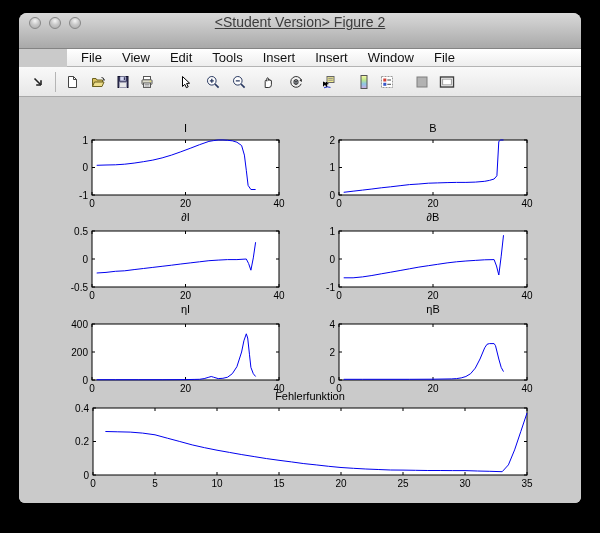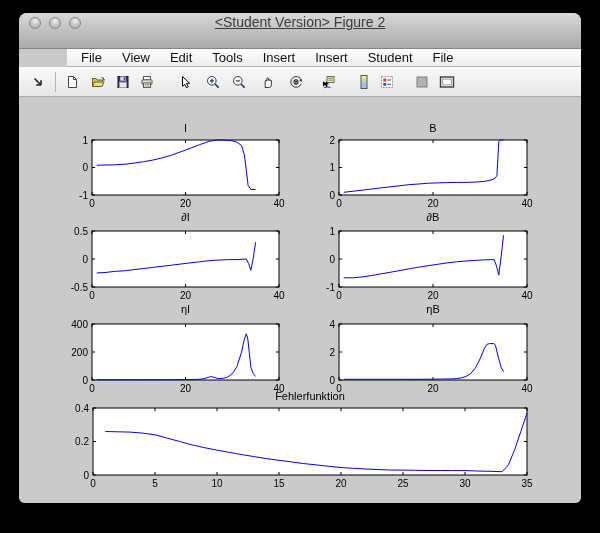--- a/index.html
+++ b/index.html
@@ -43,21 +43,21 @@
     <span class="traffic" id="btn-zoom"></span>
     <span>&lt;Student Version&gt; Figure 2</span>
   </div>
   <div id="menubar">
       <div class="menu-item">File</div>
       <div class="menu-item">View</div>
       <div class="menu-item">Edit</div>
       <div class="menu-item">Tools</div>
       <div class="menu-item">Insert</div>
       <div class="menu-item">Insert</div>
-      <div class="menu-item">Student</div>
+      <div class="menu-item">Window</div>
       <div class="menu-item">File</div>
     </div>
   <div id="toolbar">
       <button class="tool-btn" style="margin-left: 8px;">
         <svg width="16" height="16" viewBox="0 0 16 16">
           <path d="M4.5 4.5 L10.5 10.5" stroke="#222" stroke-width="1.6" fill="none"></path>
           <path d="M11 11 L11 6.2 M11 11 L6.2 11" stroke="#222" stroke-width="1.6" fill="none"></path>
         </svg>
       </button>
       <div class="tool-sep" style="margin-left: 6px;"></div>

